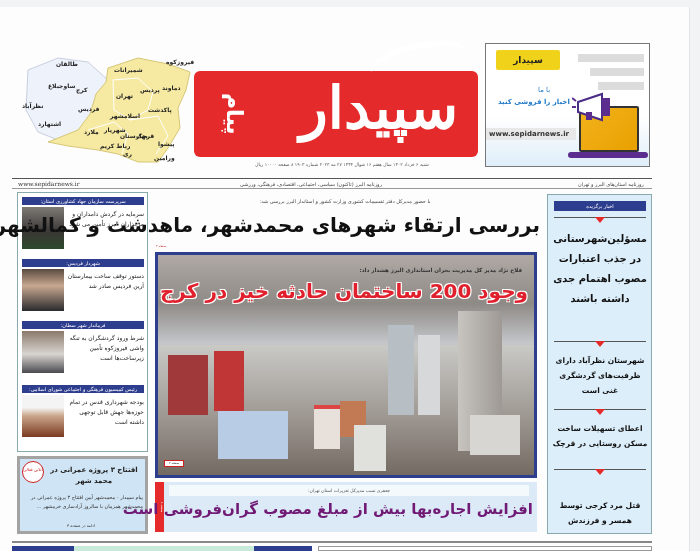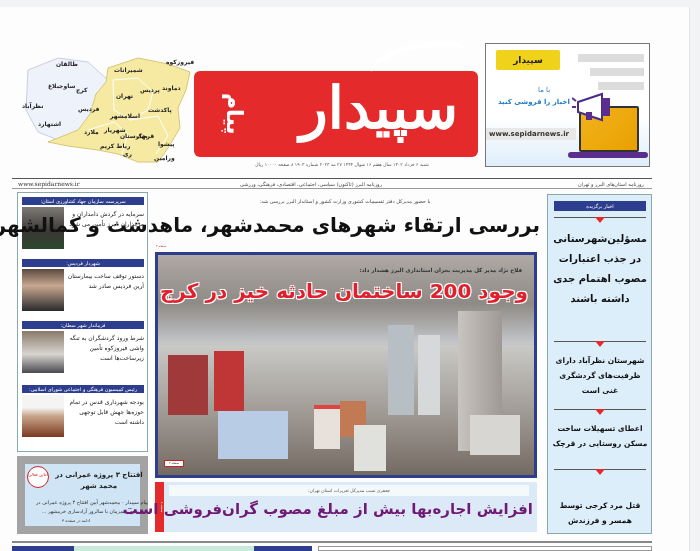--- a/index.html
+++ b/index.html
@@ -33,21 +33,21 @@
   .rule-text { position: absolute; font-size: 5px; color: #444; direction: rtl; white-space: nowrap; }
   .rule-url { position: absolute; font-family: "DejaVu Serif", serif; font-size: 6px; color: #333; }
 
   
   .leftcol { position: absolute; left: 17px; top: 192px; width: 131px; height: 260px; border: 1px solid #8aa; background: #fff; }
   .lbox { position: absolute; left: 4px; width: 122px; }
   .lhead { height: 8px; background: #2e3e8f; color: #fff; font-size: 5px; line-height: 8px; text-align: center; direction: rtl; white-space: nowrap; overflow: hidden; }
   .lphoto { position: absolute; left: 0; top: 10px; width: 42px; height: 42px; }
   .ltext { position: absolute; left: 44px; top: 12px; width: 78px; font-size: 6px; line-height: 10px; direction: rtl; text-align: right; color: #222; }
 
-  .promo { position: absolute; left: 17px; top: 456px; width: 131px; height: 78px; border: 8px solid #a3a3a3; background: #cfe4f4; }
+  .promo { position: absolute; left: 17px; top: 456px; width: 131px; height: 78px; border: 3px solid #a3a3a3; background: #cfe4f4; }
   .promo-badge { position: absolute; left: 2px; top: 2px; width: 22px; height: 22px; border: 1px solid #c22; border-radius: 50%; background: #fff; font-size: 4px; color: #c22; text-align: center; line-height: 7px; padding-top: 4px; direction: rtl; }
   .promo-title { position: absolute; left: 26px; top: 6px; width: 96px; font-size: 7px; font-weight: bold; text-align: center; direction: rtl; line-height: 11px; color: #222; }
   .promo-body { position: absolute; left: 4px; top: 34px; width: 119px; font-size: 5px; line-height: 9px; direction: rtl; text-align: right; color: #333; }
   .promo-more { position: absolute; right: 50px; bottom: 3px; font-size: 4px; color: #333; direction: rtl; }
 
   
   .kicker { position: absolute; left: 150px; top: 198px; width: 390px; font-size: 5px; text-align: center; direction: rtl; color: #444; }
   .headline { position: absolute; left: 152px; top: 213px; width: 388px; font-size: 20px; font-weight: bold; text-align: center; direction: rtl; color: #111; letter-spacing: -1px; white-space: nowrap; }
   .pagetag { position: absolute; font-size: 3px; color: #c22; }
   .photo { position: absolute; left: 155px; top: 252px; width: 382px; height: 226px; border: 3px solid #2e3e8f; overflow: hidden; background: linear-gradient(180deg, #b0a9a5 0%, #8e8a86 22%, #c4c6c9 40%, #a59e99 60%, #7a7168 85%, #5e564e 100%); }

